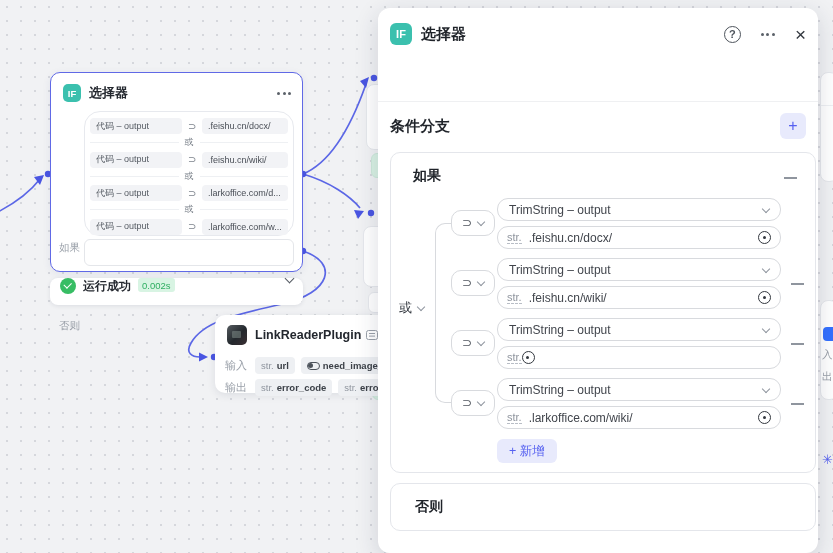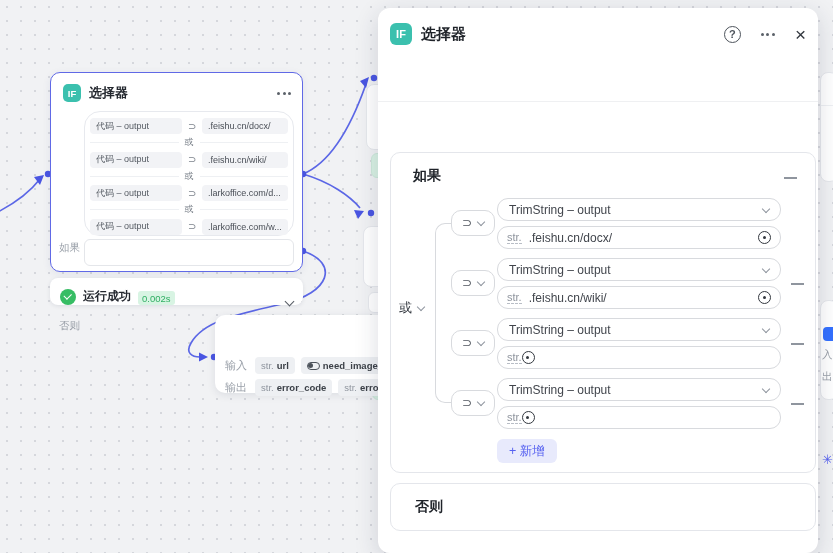--- a/index.html
+++ b/index.html
@@ -29,21 +29,21 @@
   .mini-pill.lft { width:92px; }
   .mini-pill.rgt { flex:1; color:#4a4f57; }
   .cb-op { font-size:10px; color:#7d838c; width:10px; text-align:center; }
   .orrow { height:11.5px; display:flex; align-items:center; gap:6px; font-size:9px; color:#767d86; }
   .orrow::before,.orrow::after { content:""; flex:1; height:1px; background:#eef0f3; }
   .else-box { position:absolute; left:33px; top:166px; width:210px; height:27px;
     border:1px solid #e4e6ea; border-radius:6px; background:#fff; }
 
   
   .runbar { position:absolute; left:50px; top:278px; width:253px; height:27px; background:#fff;
-    border-radius:8px; z-index:2; display:flex; align-items:flex-end; padding:0 10px;
+    border-radius:8px; z-index:2; display:flex; align-items:flex-start; padding:0 10px;
     box-shadow:0 1px 4px rgba(30,40,70,.10); }
   .ck { width:16px; height:16px; border-radius:50%; background:#37bd64; position:relative; flex:none; }
   .ck::after { content:""; position:absolute; left:4.2px; top:3.6px; width:6px; height:3.5px;
     border-left:1.8px solid #fff; border-bottom:1.8px solid #fff; transform:rotate(-45deg); }
   .run-text { margin-left:7px; font-size:12px; font-weight:700; color:#23272e; }
   .run-badge { margin-left:7px; font-size:9.5px; color:#2fae62; background:#d8f4e3;
     border-radius:3px; padding:1.5px 4px; }
   .chev { width:7px; height:7px; border-right:1.4px solid #565c64; border-bottom:1.4px solid #565c64;
     transform:rotate(45deg); display:inline-block; }
   .runbar .chev { margin-left:auto; margin-top:-3px; }
@@ -225,20 +225,25 @@
   </div>
 
   <div class="runbar">
     <span class="ck"></span>
     <span class="run-text">运行成功</span>
     <span class="run-badge">0.002s</span>
     <span class="chev"></span>
   </div>
 
   <div class="plg-node">
+    <div class="plg-head">
+      <span class="plg-ico"></span>
+      <span class="plg-title">LinkReaderPlugin</span>
+      <span class="plg-badge"></span>
+    </div>
     <div class="plg-row" style="top:42px;">
       <span class="lab">输入</span>
       <span class="tpill">
         <span class="ty">str.</span>
         <span class="nm">url</span>
       </span>
       <span class="tpill">
         <span class="bool-ico"></span>
         <span class="nm">need_image_url</span>
       </span>
@@ -264,20 +269,24 @@
         <span class="help-ico">?</span>
         <span class="dots3">
             <i></i>
             <i></i>
             <i></i>
           </span>
         <span class="close-ico">×</span>
       </span>
     </div>
     <div class="p-div"></div>
+    <div class="sec-row">
+      <span class="sec-title">条件分支</span>
+      <span class="add-sq">+</span>
+    </div>
 
     <div class="if-card">
       <span class="if-card-title">如果</span>
       <span class="minus card-minus"></span>
       <div class="bracket"></div>
       <div class="or-sel">
         <span>或</span>
           <span class="chev"></span>
       </div>
 
@@ -334,20 +343,21 @@
         <span>⊃</span>
           <span class="chev"></span>
       </div>
       <div class="grp" style="top:225px;">
         <div class="dd">
           <span class="src">TrimString – output</span>
           <span class="chev"></span>
         </div>
         <div class="vin">
           <span class="pfx">str.</span>
+          <span class="val">.larkoffice.com/wiki/</span>
           <span class="ref-ico"></span>
         </div>
       </div>
       <span class="minus row-minus" style="top:244px;"></span>
 
       <button class="add-btn">+ 新增</button>
     </div>
 
     <div class="else-card">
       <span class="else-title">否则</span>

